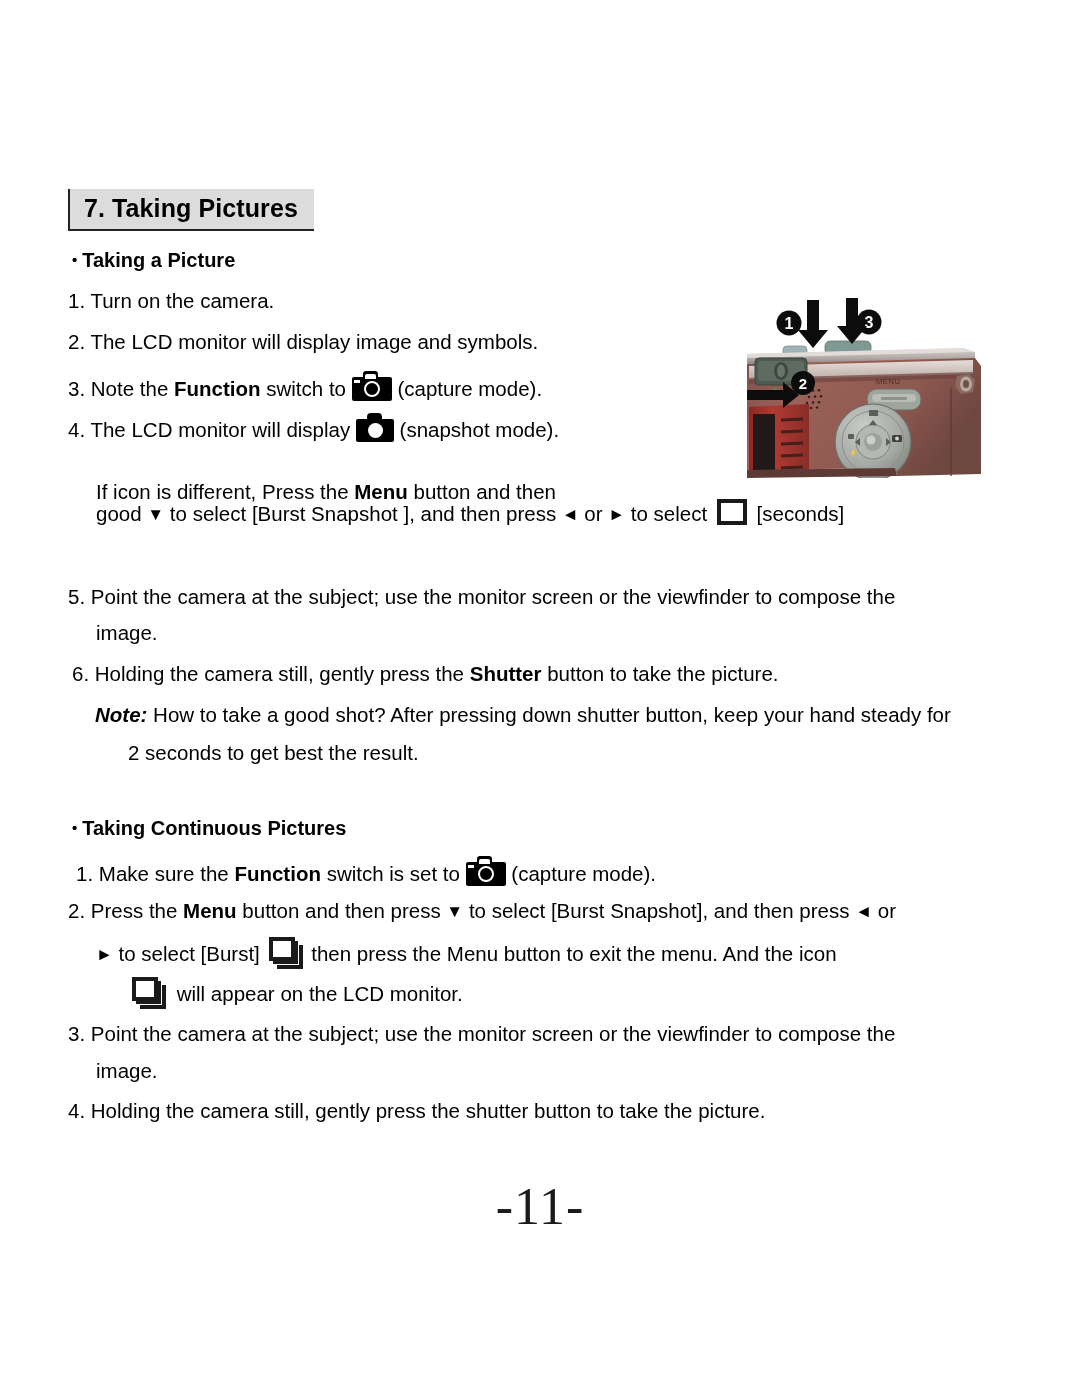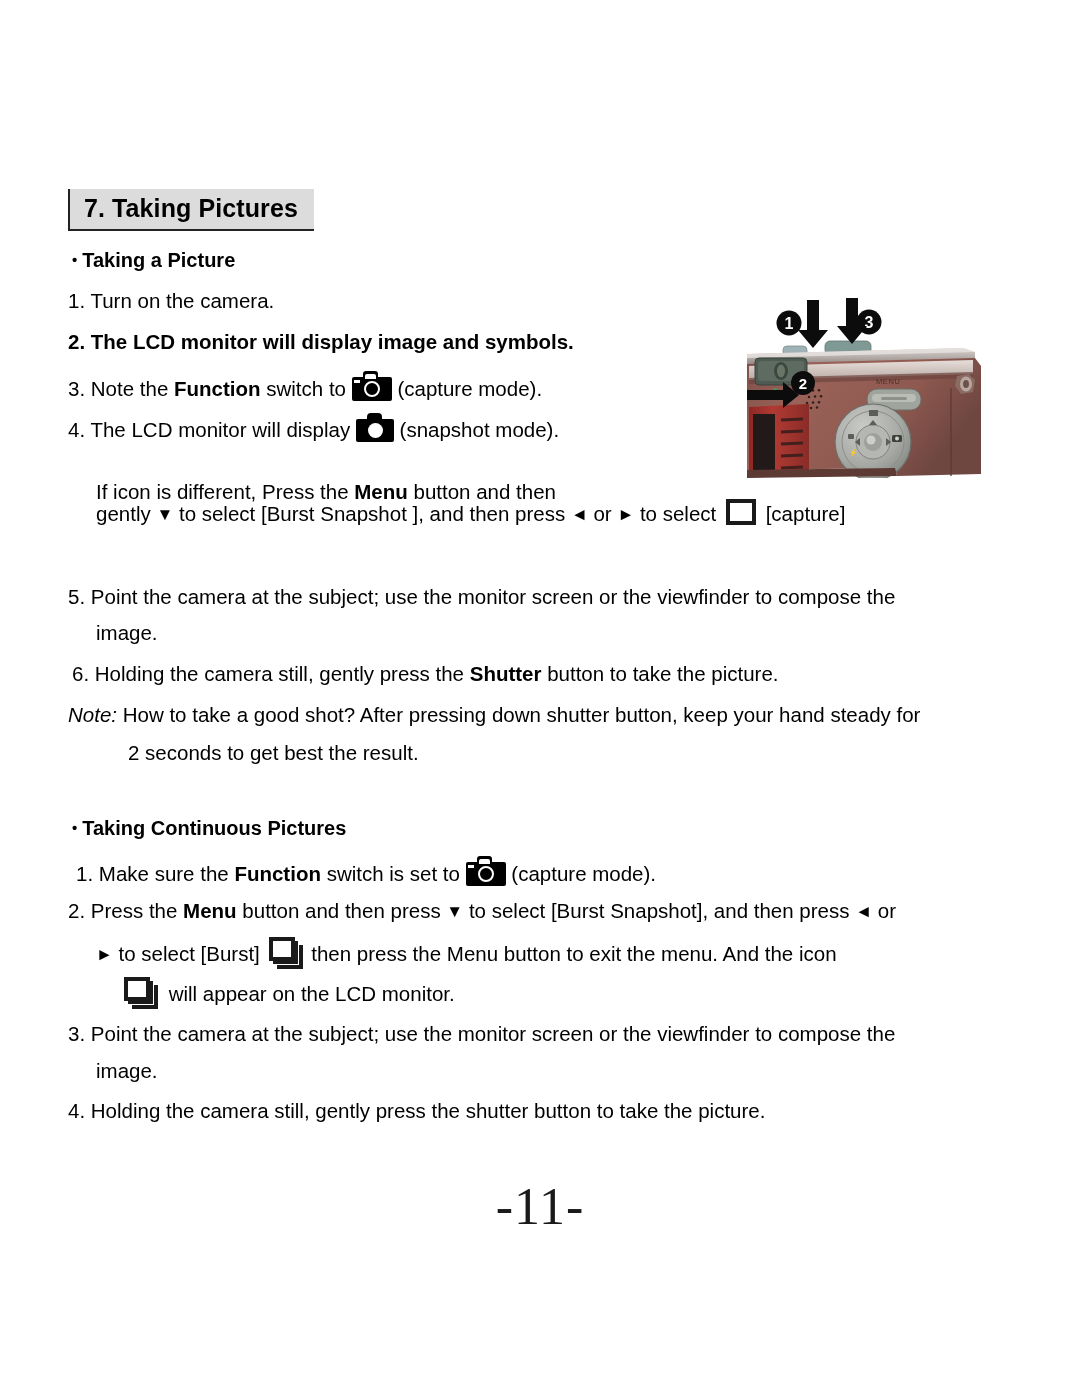--- a/index.html
+++ b/index.html
@@ -54,21 +54,21 @@
 
   
   .line {
     position: absolute;
     font-size: 20.5px;
     line-height: 26px;
     white-space: nowrap;
     color: #000;
   }
   .line b { font-weight: bold; }
-  .line .note { font-weight: normal; font-style: italic; }
+  .line .note { font-weight: bold; font-style: italic; margin-left: 27px; }
   .tri { font-size: 17px; vertical-align: 1px; }
 
   
   .ico {
     display: inline-block;
     vertical-align: -5px;
     position: relative;
   }
 
   
@@ -195,21 +195,21 @@
 
   <div class="subhead" style="left:72px; top:249px;">
     <span class="bullet">•</span><span>Taking a Picture</span>
   </div>
 
   <div class="line" style="left:68px; top:288px;">
     <span>1.</span>
     <span>Turn on the camera.</span>
   </div>
 
-  <div class="line" style="left:68px; top:329px;font-weight:bold;">
+  <div class="line" style="left:68px; top:329px;">
     <span>2.</span>
     <span>The LCD monitor will display image and symbols.</span>
   </div>
 
   <div class="line" style="left:68px; top:371px;">
     <span>3.</span>
     <span>Note the </span><b>Function</b><span> switch to </span><span class="ico cam-outline">
         <span class="body"></span><span class="hump"></span><span class="hump-in"></span><span class="notch"></span><span class="lens"></span>
     </span><span> (capture mode).</span>
   </div>
@@ -219,23 +219,23 @@
     <span>The LCD monitor will display </span><span class="ico cam-solid">
         <span class="body"></span><span class="hump"></span><span class="lens"></span>
     </span><span> (snapshot mode).</span>
   </div>
 
   <div class="line" style="left:96px; top:457px;margin-top:22px;">
     <span>If icon is different, Press the </span><b>Menu</b><span> button and then</span>
   </div>
 
   <div class="line" style="left:96px; top:499px;">
-    <span>gently </span><span class="tri">▼</span><span> to select [Burst Snapshot ], and then press </span><span class="tri">◄</span><span> or </span><span class="tri">►</span><span> to select </span><span class="ico frame-single" style="vertical-align:-4px; margin:0 4px;">
+    <span>good </span><span class="tri">▼</span><span> to select [Burst Snapshot ], and then press </span><span class="tri">◄</span><span> or </span><span class="tri">►</span><span> to select </span><span class="ico frame-single" style="vertical-align:-4px; margin:0 4px;">
         <span class="f"></span>
-    </span><span> [capture]</span>
+    </span><span> [seconds]</span>
   </div>
 
 
   <div class="line" style="left:68px; top:584px;">
     <span>5.</span>
     <span>Point the camera at the subject; use the monitor screen or the viewfinder to compose the</span>
   </div>
   <div class="line" style="left:96px; top:620px;">image.</div>
 
   <div class="line" style="left:72px; top:661px;">
@@ -263,21 +263,21 @@
     <span>2.</span>
     <span>Press the </span><b>Menu</b><span> button and then press </span><span class="tri">▼</span><span> to select [Burst Snapshot], and then press </span><span class="tri">◄</span><span> or</span>
   </div>
 
   <div class="line" style="left:96px; top:937px;">
     <span class="tri">►</span><span> to select [Burst] </span><span class="ico frame-burst" style="vertical-align:-8px; margin:0 3px;">
         <span class="s3"></span><span class="s2"></span><span class="s1"></span>
     </span><span> then press the Menu button to exit the menu. And the icon</span>
   </div>
 
-  <div class="line" style="left:84px; top:977px;padding-left:40px;">
+  <div class="line" style="left:92px; top:977px;padding-left:40px;">
     <span class="ico frame-burst" style="vertical-align:-8px; margin-right:5px;">
         <span class="s3"></span><span class="s2"></span><span class="s1"></span>
     </span><span> will appear on the LCD monitor.</span>
   </div>
 
   <div class="line" style="left:68px; top:1021px;">
     <span>3.</span>
     <span>Point the camera at the subject; use the monitor screen or the viewfinder to compose the</span>
   </div>
   <div class="line" style="left:96px; top:1058px;">image.</div>

